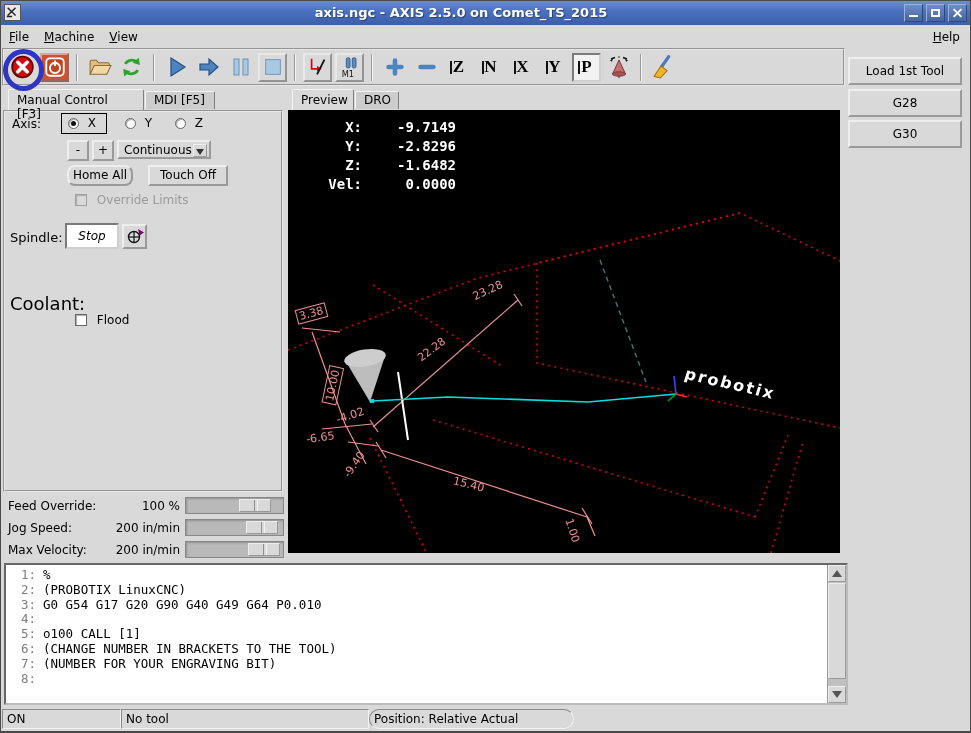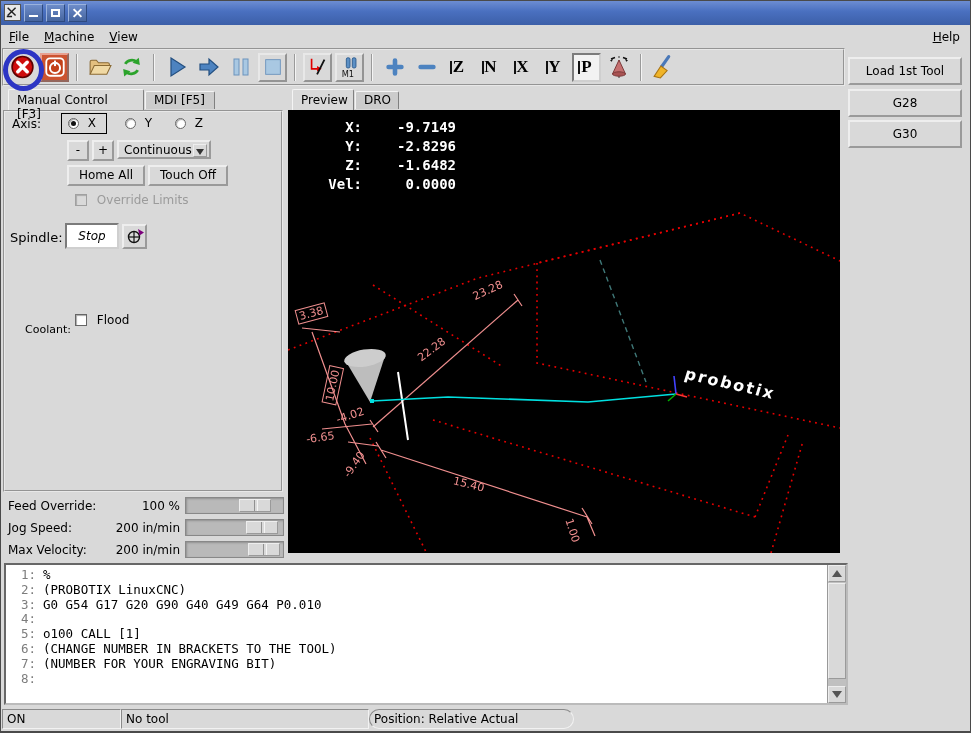--- a/index.html
+++ b/index.html
@@ -107,20 +107,21 @@
 <body>
 
 <div class="app">
 
   <div class="titlebar">
     <div class="app-icon">
       <svg viewBox="0 0 17 17">
           <path d="M3,3 L12,12 M12,3 L3,12 M2,13 L8,13" stroke="#222" stroke-width="1.6" fill="none"></path>
         </svg>
     </div>
+    <div class="title-text">axis.ngc - AXIS 2.5.0 on Comet_TS_2015</div>
     <div class="win-btn">
         <div class="bar"></div>
       </div>
     <div class="win-btn">
         <div class="box"></div>
       </div>
     <div class="win-btn">
         <div class="x1"></div>
         <div class="x2"></div>
       </div>
@@ -274,40 +275,40 @@
 
     <div class="btn" style="position:absolute; left:62px; top:28px; width:22px; height:21px; line-height:17px;">-</div>
     <div class="btn" style="position:absolute; left:87px; top:28px; width:22px; height:21px; line-height:17px;">+</div>
     <div class="btn" style="position:absolute; left:112px; top:28px; width:94px; height:19px; line-height:17px; text-align:left; padding-left:5px;">
       <span>Continuous</span>
       <span style="position:absolute; right:2px; top:2px; width:14px; height:13px; border:1px outset #eee; background:#d9d9d9;">
         <span style="position:absolute; left:2px; top:4px; width:0; height:0; border-left:4.5px solid transparent; border-right:4.5px solid transparent; border-top:6px solid #333;"></span>
       </span>
     </div>
 
-    <div class="btn" style="position:absolute; left:62px; top:53px; width:78px; height:21px; line-height:17px;">Home All</div>
+    <div class="btn" style="position:absolute; left:62px; top:53px; width:66px; height:21px; line-height:17px;border-radius:8px;">Home All</div>
     <div class="btn" style="position:absolute; left:143px; top:53px; width:80px; height:21px; line-height:17px;">Touch Off</div>
 
     <span style="position:absolute; left:70px; top:81px;">
       <span class="checkbox disabled"></span>
       <span class="gray-text" style="margin-left:6px;">Override Limits</span>
     </span>
 
     <span class="lp-label" style="left:5px; top:118px; font-size:13px;">Spindle:</span>
     <div class="btn pressed" style="position:absolute; left:60px; top:111px; width:54px; height:26px; line-height:22px;font-style:italic;">Stop</div>
     <div class="btn" style="position:absolute; left:117px; top:112px; width:25px; height:25px;">
       <svg width="20" height="20" viewBox="0 0 20 20">
         <circle cx="9" cy="11" r="5.5" fill="none" stroke="#111" stroke-width="1.4"></circle>
         <line x1="4" y1="11" x2="14" y2="11" stroke="#111" stroke-width="1.2"></line>
         <line x1="9" y1="6" x2="9" y2="16" stroke="#111" stroke-width="1.2"></line>
         <polygon points="13,3 19,6.5 14.5,9.5" fill="#7b007b"></polygon>
       </svg>
     </div>
 
-    <span class="lp-label" style="left:20px; top:181px; font-size:11px;margin-top:30px;">Coolant:</span>
+    <span class="lp-label" style="left:5px; top:181px; font-size:18px;">Coolant:</span>
     <span style="position:absolute; left:70px; top:201px;">
       <span class="checkbox"></span>
       <span style="margin-left:6px;">Flood</span>
     </span>
   </div>
 
   <div class="slider-row" style="top:497px;">
     <span class="slider-label">Feed Override:</span>
     <span class="slider-value">100 %</span>
     <div class="slider">

